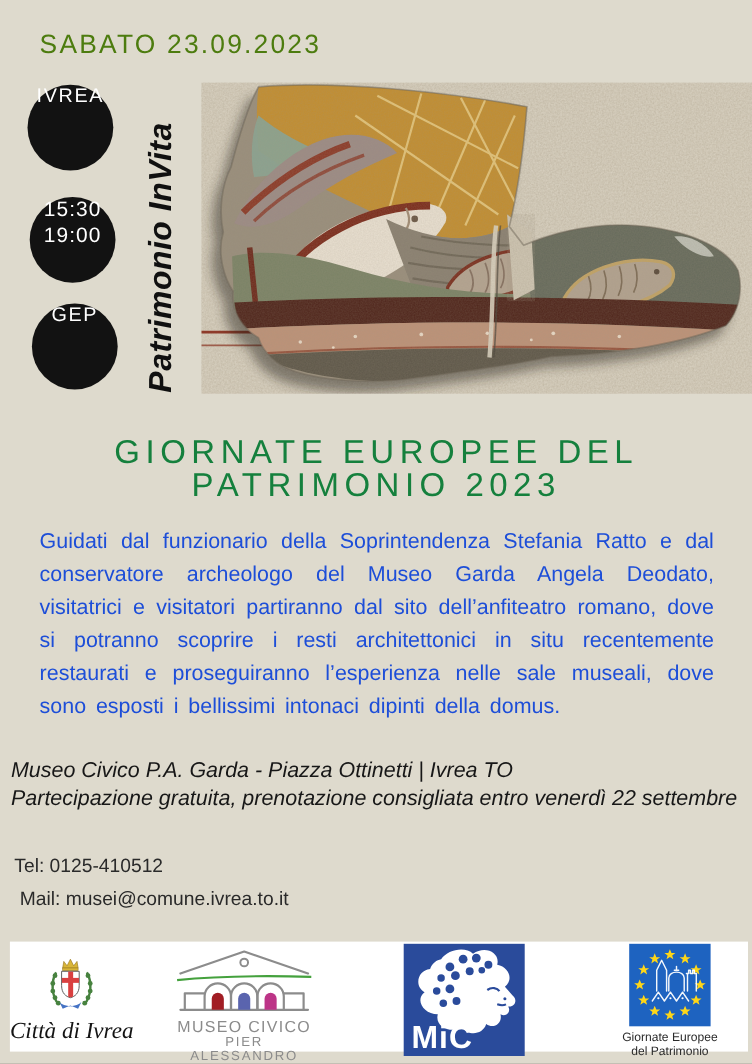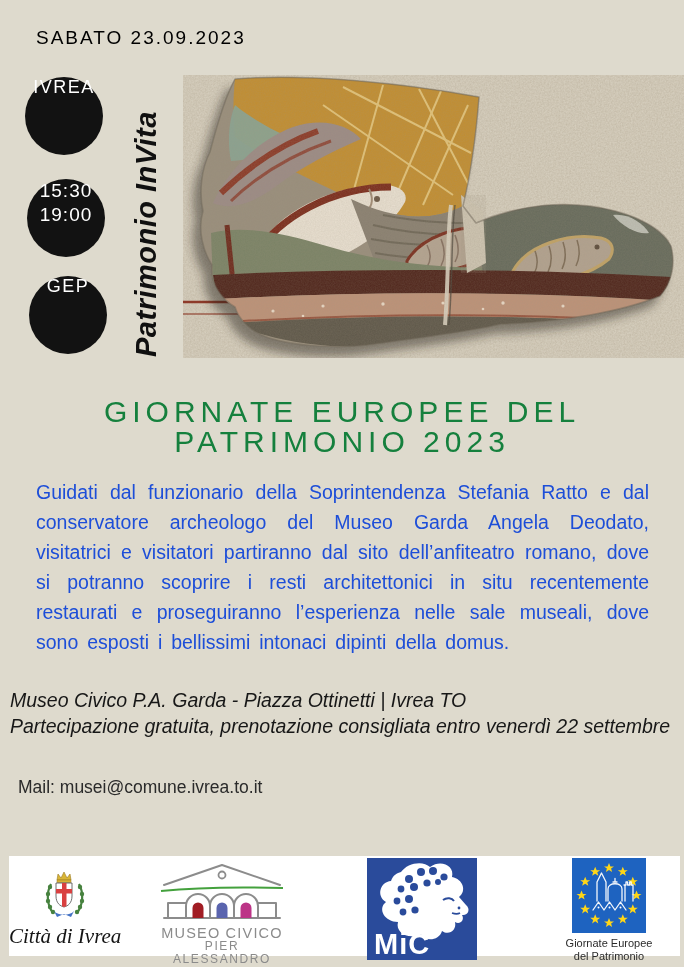--- a/index.html
+++ b/index.html
@@ -4,21 +4,21 @@
 <style>
   html,body{margin:0;padding:0;background:#9a9archive;}
   body{margin:0;background:#8f8c84;}
   .poster{
     position:relative;width:684px;height:967px;margin:0 auto;
     background:#dedacd;overflow:hidden;
     font-family:"Liberation Sans", sans-serif;color:#1e1e1e;
   }
   .date{
     position:absolute;left:36px;top:27px;
-    font-size:19px;letter-spacing:2px;color:#000000;white-space:nowrap;
+    font-size:24px;letter-spacing:2px;color:#4d7c0f;white-space:nowrap;
   }
   .badge{
     position:absolute;width:78px;height:78px;border-radius:50%;
     background:#121212;color:#fff;
     display:flex;flex-direction:column;align-items:center;
     text-align:center;
   }
   .badge-ivrea{left:25px;top:77px;font-size:18px;letter-spacing:1.5px;}
   .badge-times{left:27px;top:179px;font-size:19px;line-height:24px;letter-spacing:1px;}
   .badge-gep{left:29px;top:276px;font-size:18px;letter-spacing:1.5px;}
@@ -206,20 +206,21 @@
   <h1 class="title"><span>GIORNATE EUROPEE DEL</span><br><span>PATRIMONIO 2023</span></h1>
 
   <p class="desc">Guidati dal funzionario della Soprintendenza Stefania Ratto e dal conservatore archeologo del Museo Garda Angela Deodato, visitatrici e visitatori partiranno dal sito dell’anfiteatro romano, dove si potranno scoprire i resti architettonici in situ recentemente restaurati e proseguiranno l’esperienza nelle sale museali, dove sono esposti i bellissimi intonaci dipinti della domus.</p>
 
   <div class="info">
     <div>Museo Civico P.A. Garda - Piazza Ottinetti | Ivrea TO</div>
     <div>Partecipazione gratuita, prenotazione consigliata entro venerdì 22 settembre</div>
   </div>
 
   <div class="contact">
+    <div class="tel">Tel: 0125-410512</div>
     <div class="mail">Mail: musei@comune.ivrea.to.it</div>
   </div>
 
   <div class="footer">
 
     <div class="logo-citta">
       <svg width="50" height="48" viewBox="0 0 50 48">
         <defs>
             <clipPath id="shieldclip">
               <path d="M16,12 H32 V25 C32,32 28,35 24,36 C20,35 16,32 16,25 Z"></path>

